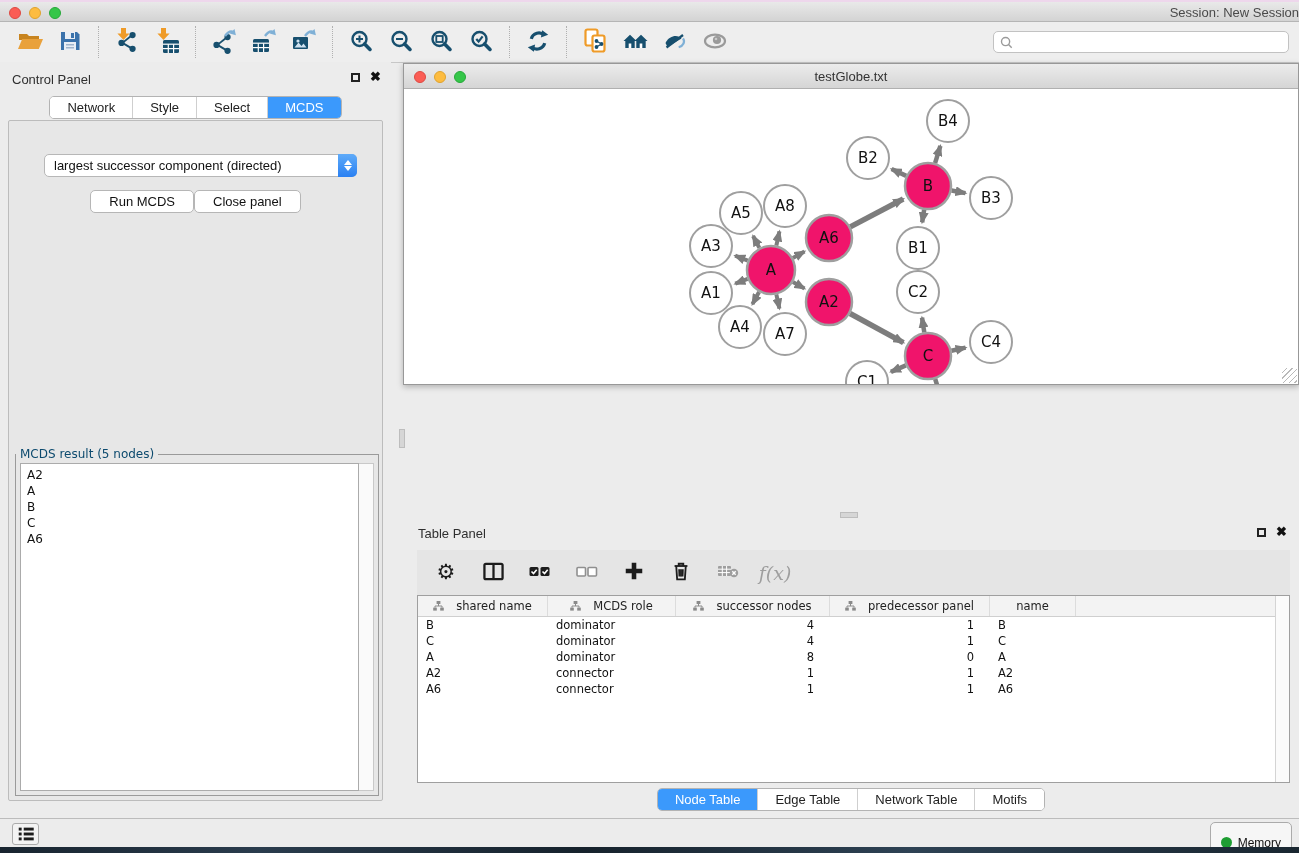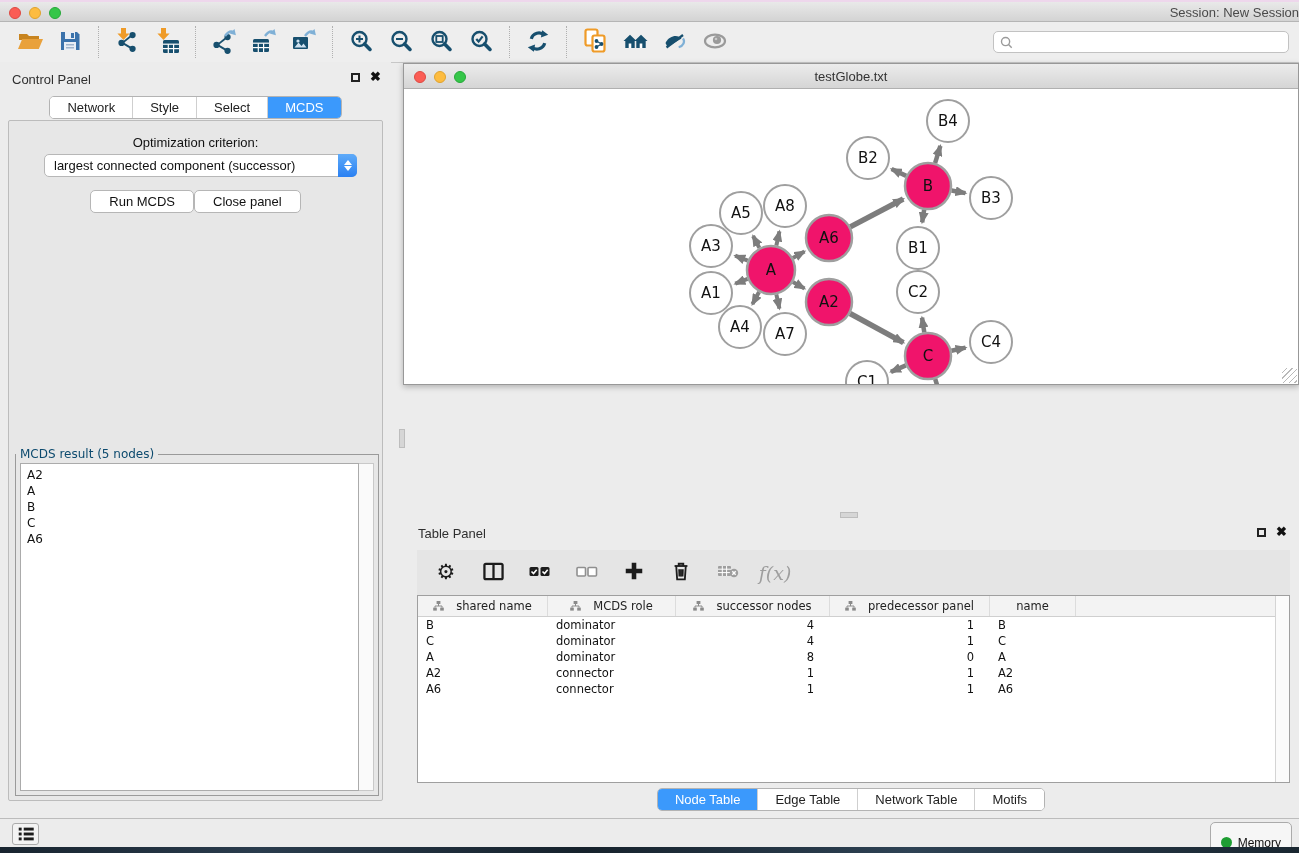--- a/index.html
+++ b/index.html
@@ -294,23 +294,22 @@
         <span class="close-btn">✖</span>
       </span>
     </div>
     <div class="cp-tabs-row"><span class="seg" id="cp-tabs">
           <span class="seg-item">Network</span>
           <span class="seg-item">Style</span>
           <span class="seg-item">Select</span>
           <span class="seg-item active">MCDS</span>
         </span></div>
     <div class="cp-content">
-      <div class="opt-label">Optimization criterion:</div>
       <div class="combo">
-        <span class="combo-text">largest connected component (successor)</span>
+        <span class="combo-text">largest successor component (directed)</span>
         <span class="stepper">
             <span class="up"></span>
             <span class="down"></span>
           </span>
       </div>
       <div class="cp-buttons">
         <button class="mac-btn">Run MCDS</button>
         <button class="mac-btn">Close panel</button>
       </div>
       <div class="fieldset">

